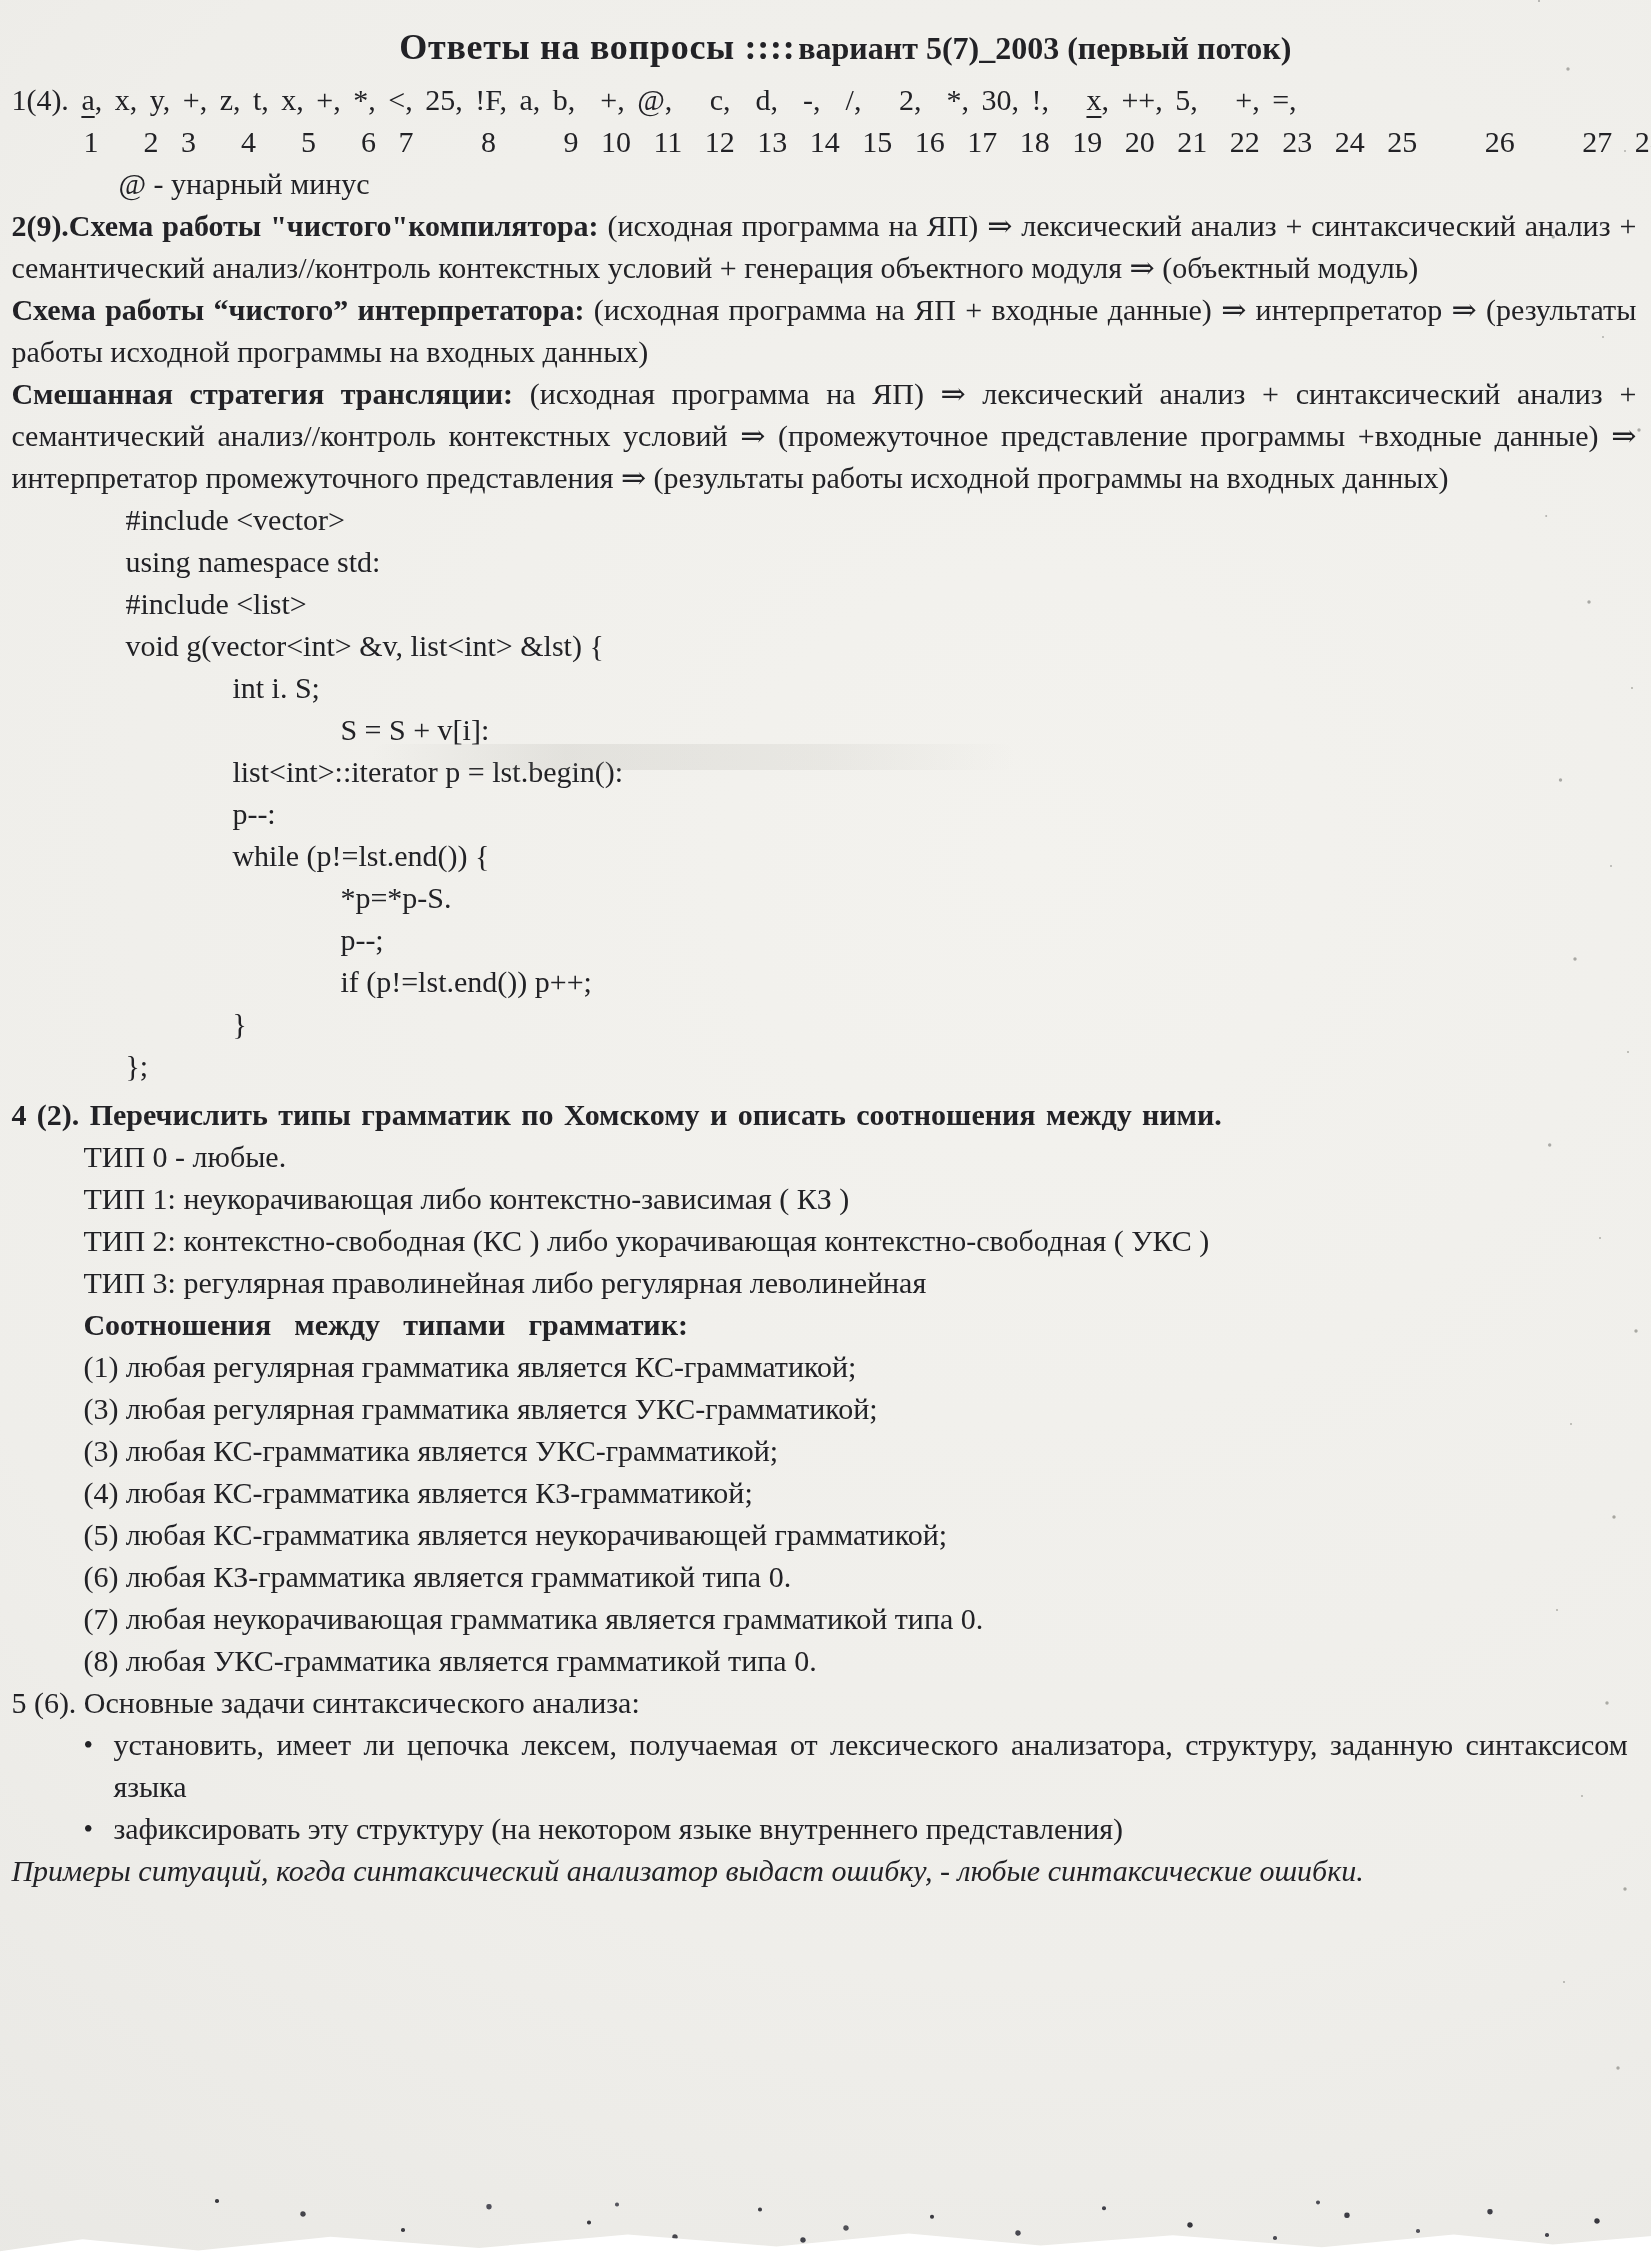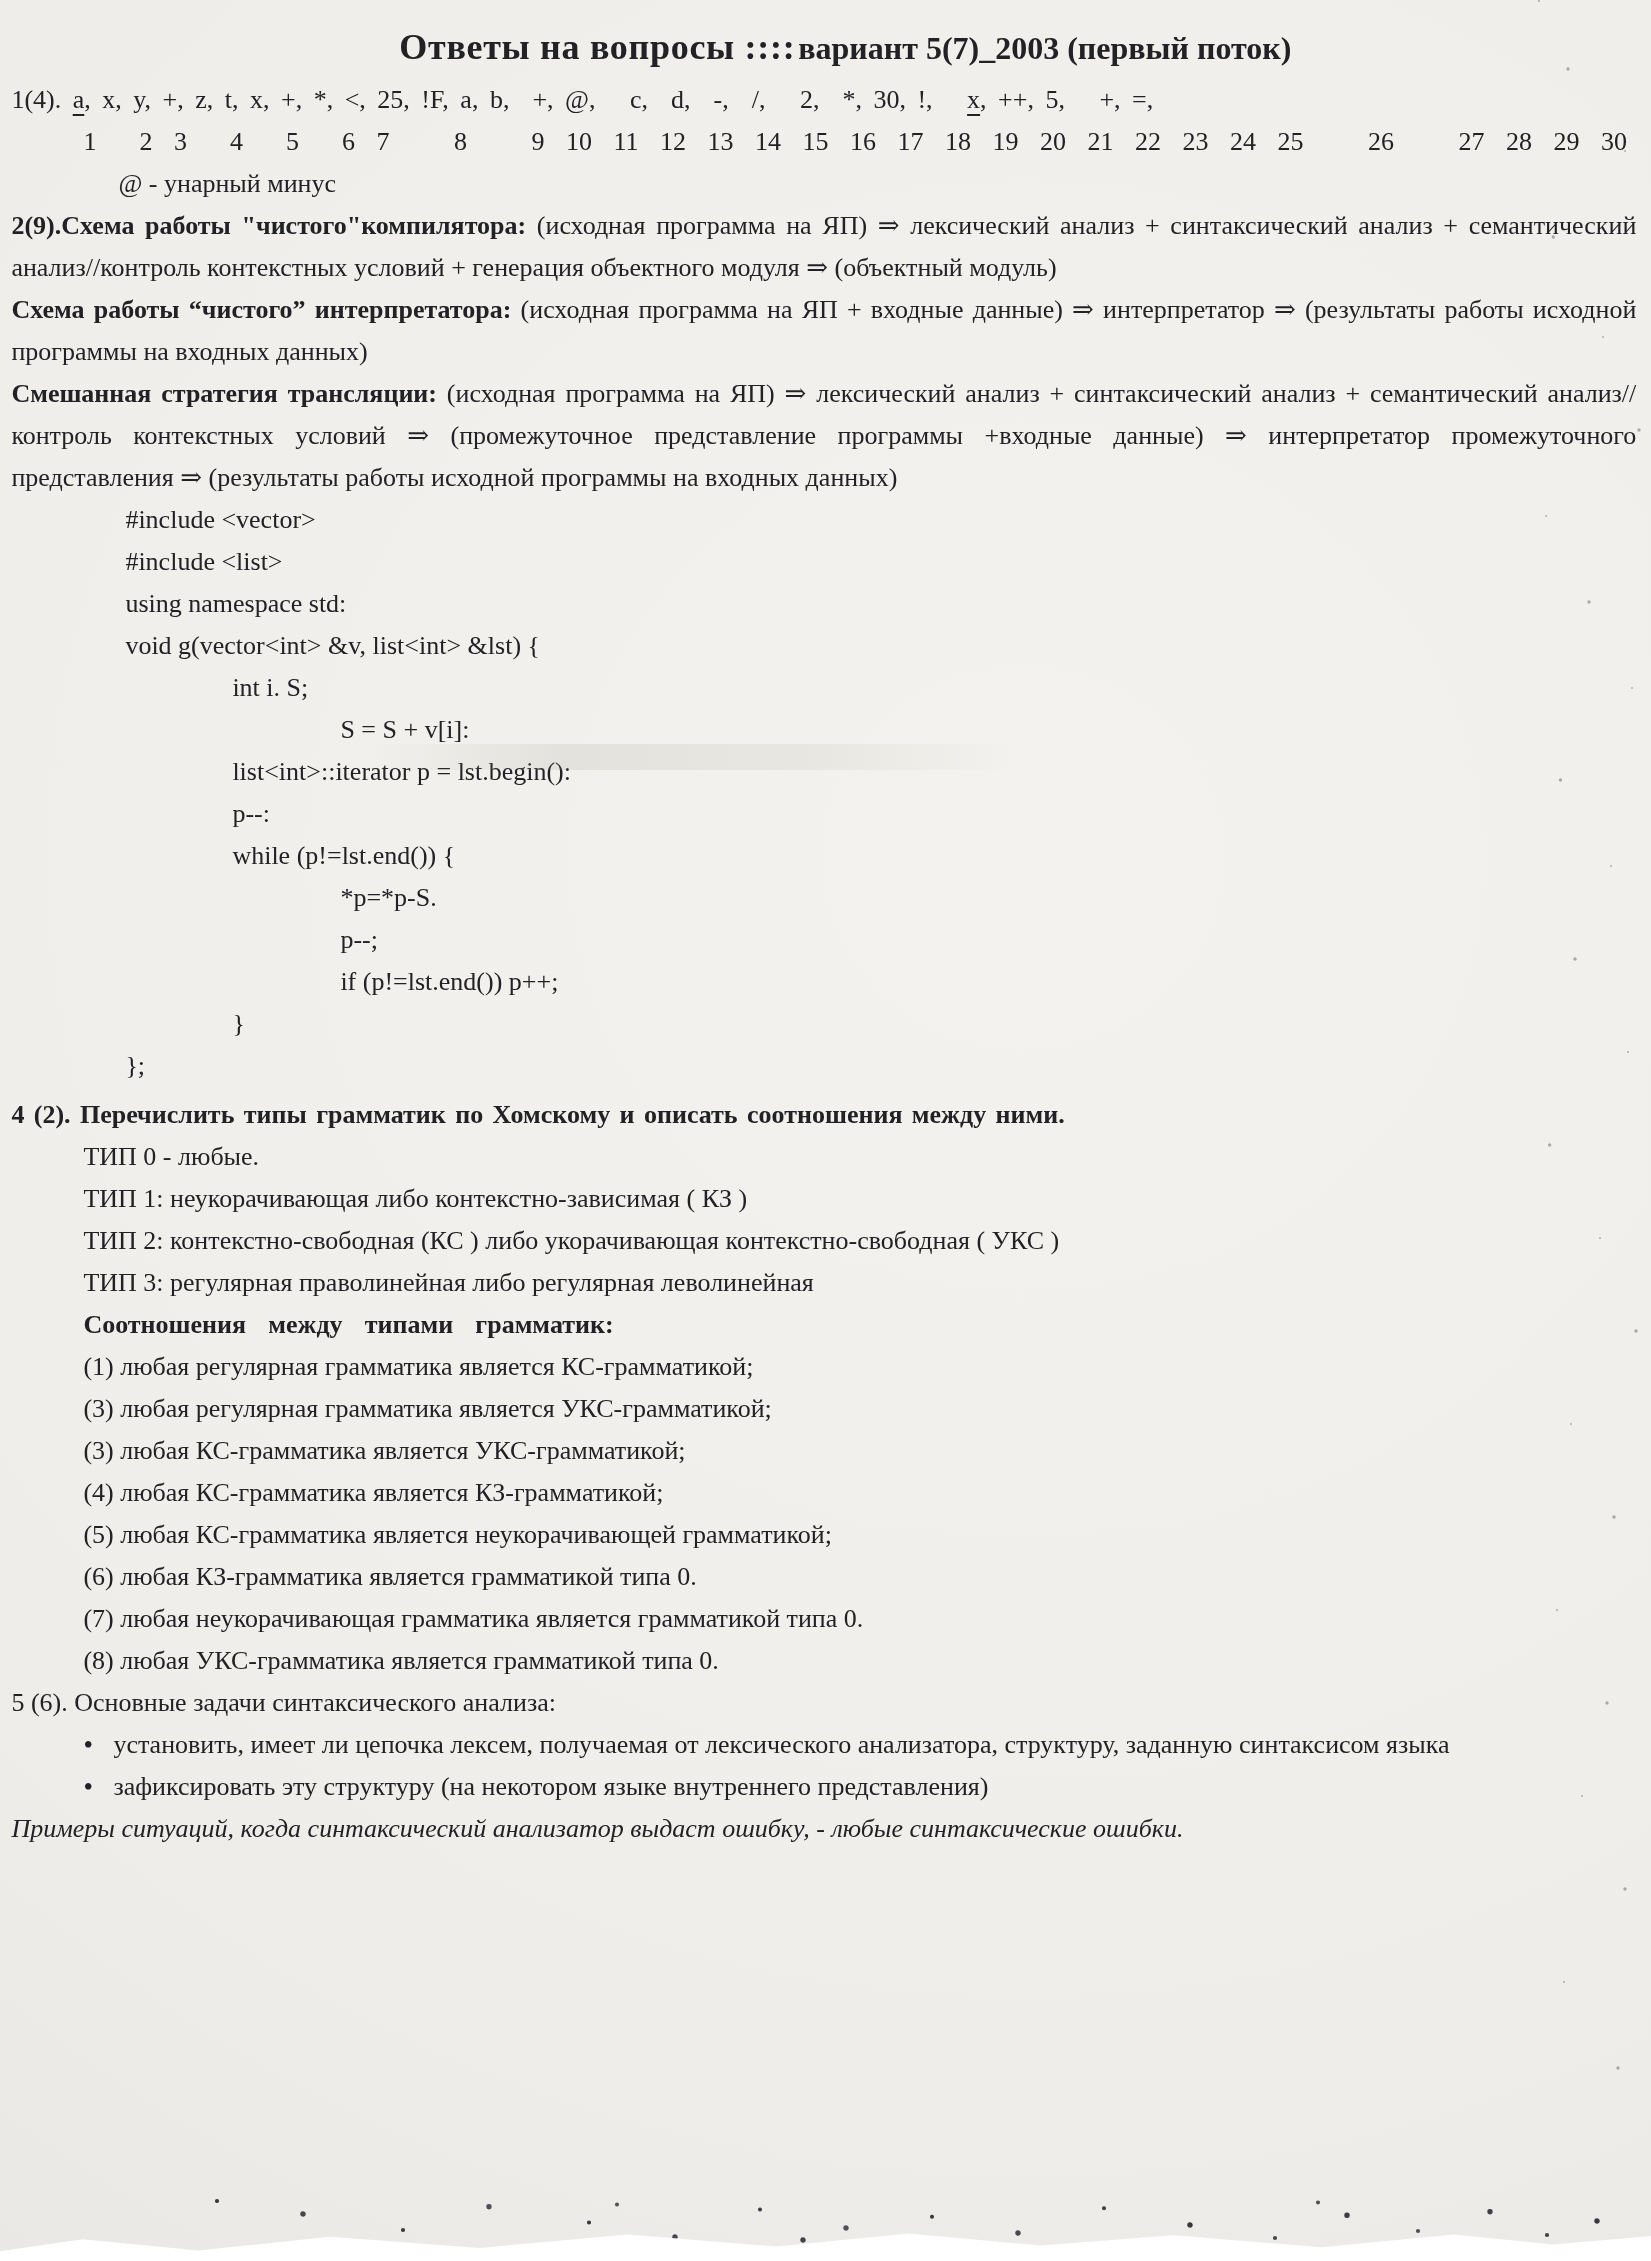--- a/index.html
+++ b/index.html
@@ -8,21 +8,21 @@
     font-family:"Liberation Serif","DejaVu Serif",serif;
     background:#cfcfcb;
   }
   .page {
     position:relative; width:1652px; height:2261px; overflow:hidden;
     background:
       radial-gradient(ellipse 130% 90% at 62% 38%, #f3f2ee 0%, #efeeea 55%, #e9e8e4 85%, #e3e2de 100%);
     color:#222226;
     padding:21.5px 15.7px 0 11.4px;
   }
-  .t { font-size:26px; line-height:42px; }
+  .t { font-size:30px; line-height:42px; }
   .title-row { text-align:center; font-weight:bold; margin:4.3px 0 11.4px 43px; }
   .title-main { font-size:36px; letter-spacing:0.7px; }
   .title-suffix { font-size:32px; }
   .pre { white-space:pre-wrap; }
   .u { text-decoration:underline; text-decoration-thickness:2.1px; text-underline-offset:5.7px; }
   .q1-tokens { word-spacing:5px; }
   .q1-indices { white-space:pre; margin-left:72px; word-spacing:15px; }
   .q1-note { margin-left:107px; }
   .para { text-align:justify; }
   .lead { font-weight:bold; }
@@ -94,23 +94,23 @@
     <p class="t para"><span class="lead">2(9).Схема работы "чистого"компилятора:</span><span> (исходная программа на ЯП) ⇒ лексический анализ + синтаксический анализ + семантический анализ//контроль контекстных условий + генерация объектного модуля ⇒ (объектный модуль)</span></p>
     <p class="t para"><span class="lead">Схема работы “чистого” интерпретатора:</span><span> (исходная программа на ЯП + входные данные) ⇒ интерпретатор ⇒ (результаты работы исходной программы на входных данных)</span></p>
     <p class="t para"><span class="lead">Смешанная стратегия трансляции:</span><span> (исходная программа на ЯП) ⇒ лексический анализ + синтаксический анализ + семантический анализ//контроль контекстных условий ⇒ (промежуточное представление программы +входные данные) ⇒ интерпретатор промежуточного представления ⇒ (результаты работы исходной программы на входных данных)</span></p>
   </div>
 
   <div>
     <div>
 
         <div class="t code-line"><span>#include &lt;vector&gt;</span></div>
 
+        <div class="t code-line"><span>using namespace std:</span></div>
+
         <div class="t code-line"><span>#include &lt;list&gt;</span></div>
-
-        <div class="t code-line"><span>using namespace std:</span></div>
 
         <div class="t code-line"><span>void g(vector&lt;int&gt; &amp;v, list&lt;int&gt; &amp;lst) {</span></div>
 
         <div class="t code-line" style="padding-left: 107px;"><span>int i. S;</span></div>
 
 
         <div class="t code-line" style="padding-left: 215px;"><span>S = S + v[i]:</span></div>
 
         <div class="t code-line" style="padding-left: 107px;"><span>list&lt;int&gt;::iterator p = lst.begin():</span></div>
 

